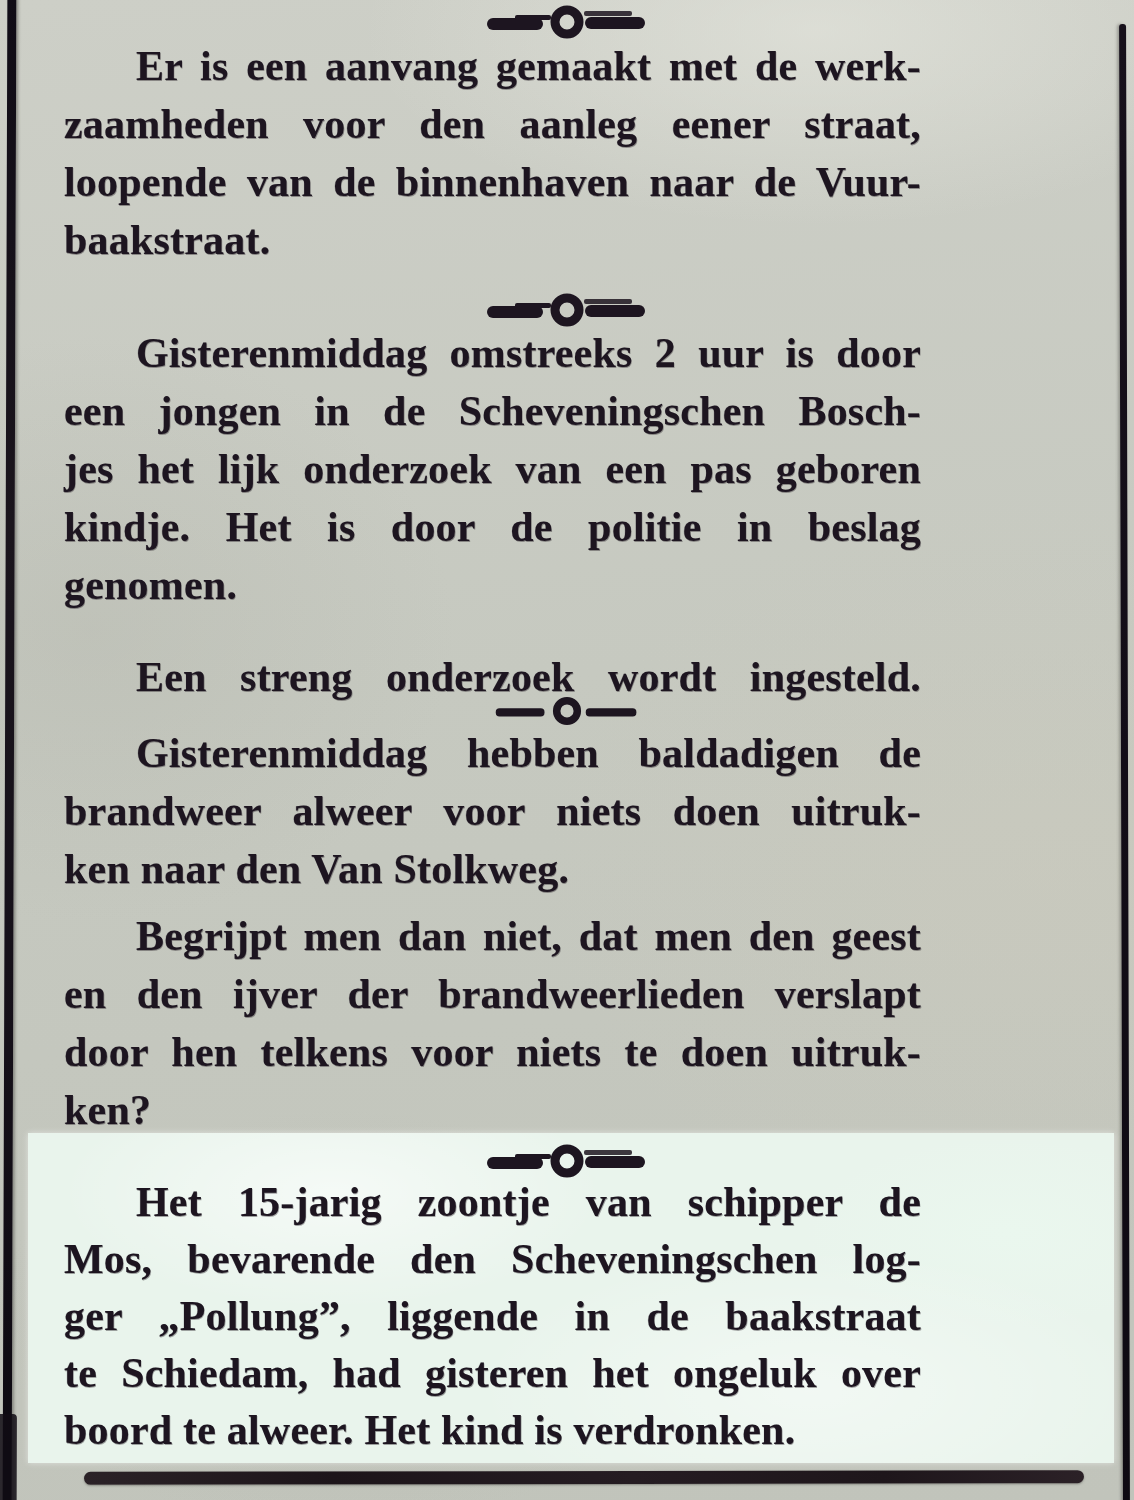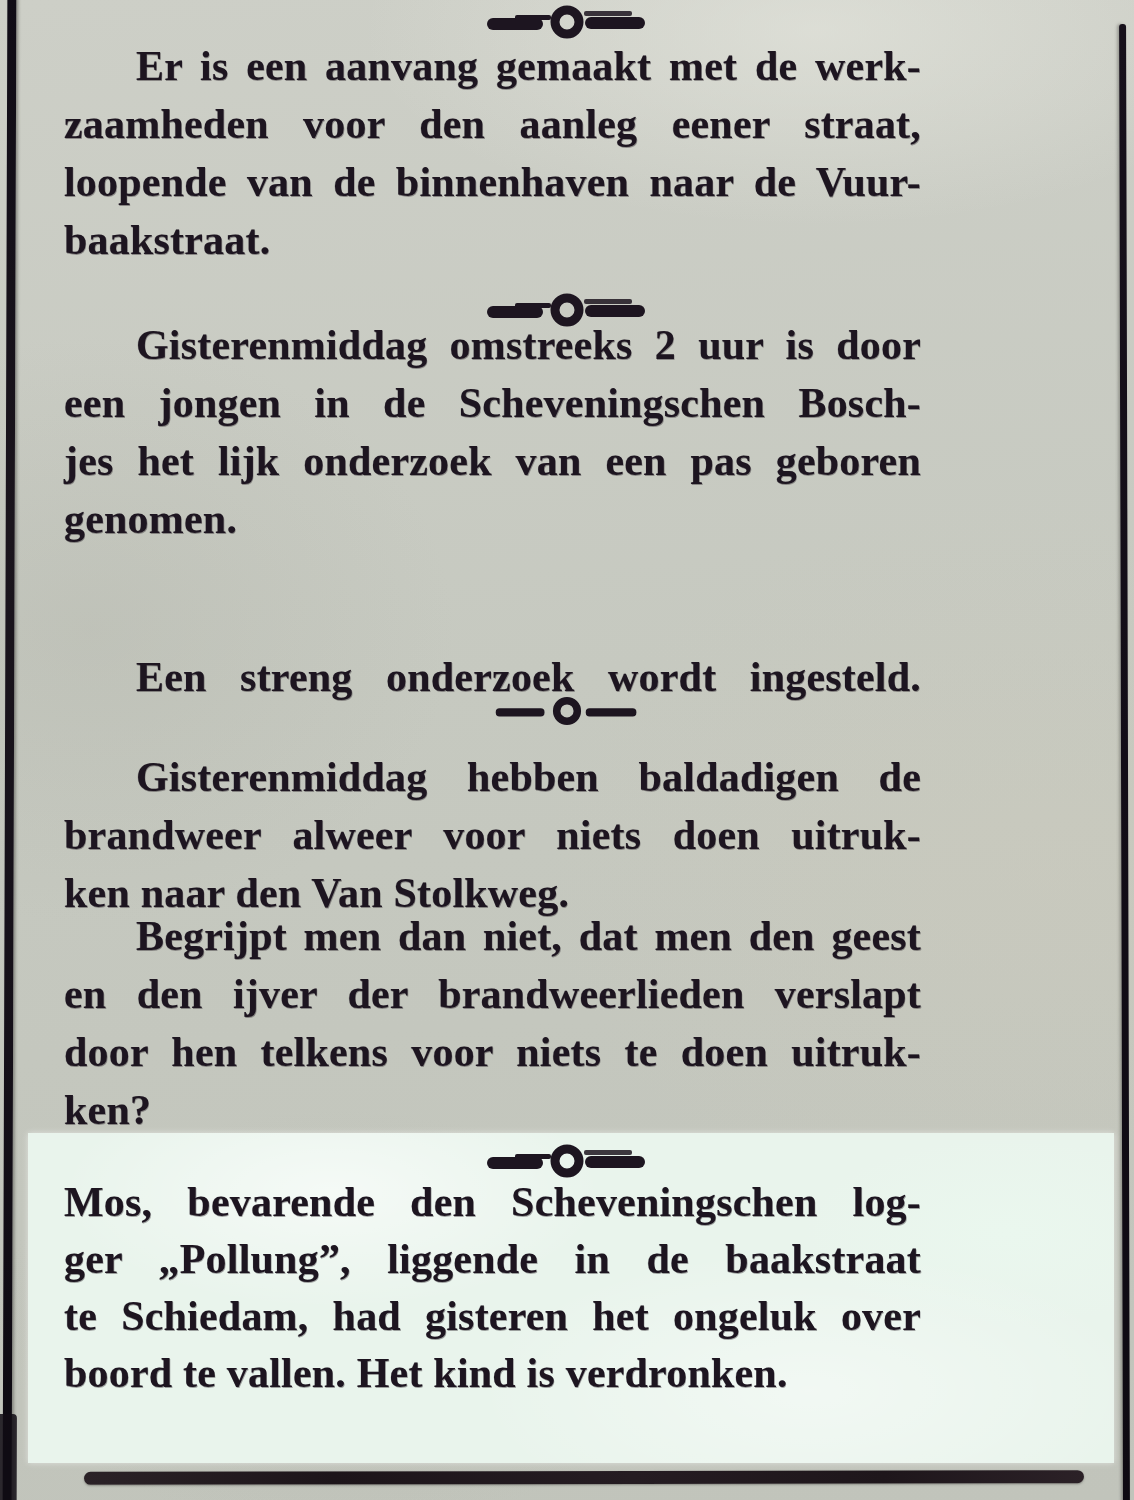--- a/index.html
+++ b/index.html
@@ -105,40 +105,41 @@
   <div class="ornament" style="top:291px">
     <svg class="orn-svg" width="160" height="36" viewBox="0 0 160 36" aria-hidden="true">
       <rect x="0" y="15" width="56" height="12" rx="6" fill="#1d1520"></rect>
       <rect x="28" y="12" width="36" height="5" rx="2" fill="#1d1520"></rect>
       <circle cx="80" cy="19" r="12" fill="none" stroke="#1d1520" stroke-width="9"></circle>
       <rect x="97" y="8" width="48" height="5" rx="2" fill="#1d1520" opacity="0.85"></rect>
       <rect x="98" y="14" width="60" height="12" rx="6" fill="#1d1520"></rect>
     </svg>
   </div>
 
-  <section class="article" style="top:316px">
+  <section class="article" style="top:324px">
     <div class="line indent">Gisterenmiddag omstreeks 2 uur is door</div>
     <div class="line">een jongen in de Scheveningschen Bosch-</div>
     <div class="line">jes het lijk onderzoek van een pas geboren</div>
+    <div class="line">kindje. Het is door de politie in beslag</div>
     <div class="line last">genomen.</div>
   </section>
 
   <section class="article" style="top:648px">
     <div class="line indent">Een streng onderzoek wordt ingesteld.</div>
   </section>
 
   <div class="ornament" style="top:692px">
     <svg class="orn-svg" width="150" height="36" viewBox="0 0 160 36" aria-hidden="true">
       <rect x="4" y="16" width="52" height="9" rx="4" fill="#1d1520"></rect>
       <circle cx="80" cy="19" r="11" fill="none" stroke="#1d1520" stroke-width="8"></circle>
       <rect x="100" y="16" width="54" height="9" rx="4" fill="#1d1520"></rect>
     </svg>
   </div>
 
-  <section class="article" style="top:748px">
+  <section class="article" style="top:724px">
     <div class="line indent">Gisterenmiddag hebben baldadigen de</div>
     <div class="line">brandweer alweer voor niets doen uitruk-</div>
     <div class="line last">ken naar den Van Stolkweg.</div>
   </section>
 
   <section class="article" style="top:907px">
     <div class="line indent">Begrijpt men dan niet, dat men den geest</div>
     <div class="line">en den ijver der brandweerlieden verslapt</div>
     <div class="line">door hen telkens voor niets te doen uitruk-</div>
     <div class="line last">ken?</div>
@@ -148,21 +149,22 @@
     <svg class="orn-svg" width="160" height="36" viewBox="0 0 160 36" aria-hidden="true">
       <rect x="0" y="15" width="56" height="12" rx="6" fill="#1d1520"></rect>
       <rect x="28" y="12" width="36" height="5" rx="2" fill="#1d1520"></rect>
       <circle cx="80" cy="19" r="12" fill="none" stroke="#1d1520" stroke-width="9"></circle>
       <rect x="97" y="8" width="48" height="5" rx="2" fill="#1d1520" opacity="0.85"></rect>
       <rect x="98" y="14" width="60" height="12" rx="6" fill="#1d1520"></rect>
     </svg>
   </div>
 
   <section class="article tight" style="top:1174px">
+    <div class="line indent">Het 15-jarig zoontje van schipper de</div>
     <div class="line">Mos, bevarende den Scheveningschen log-</div>
     <div class="line">ger „Pollung”, liggende in de baakstraat</div>
     <div class="line">te Schiedam, had gisteren het ongeluk over</div>
-    <div class="line last">boord te vallen. Het kind is verdronken.</div>
+    <div class="line last">boord te alweer. Het kind is verdronken.</div>
   </section>
 
   <div class="bottom-rule"></div>
 
 </div>
 
 </body></html>

